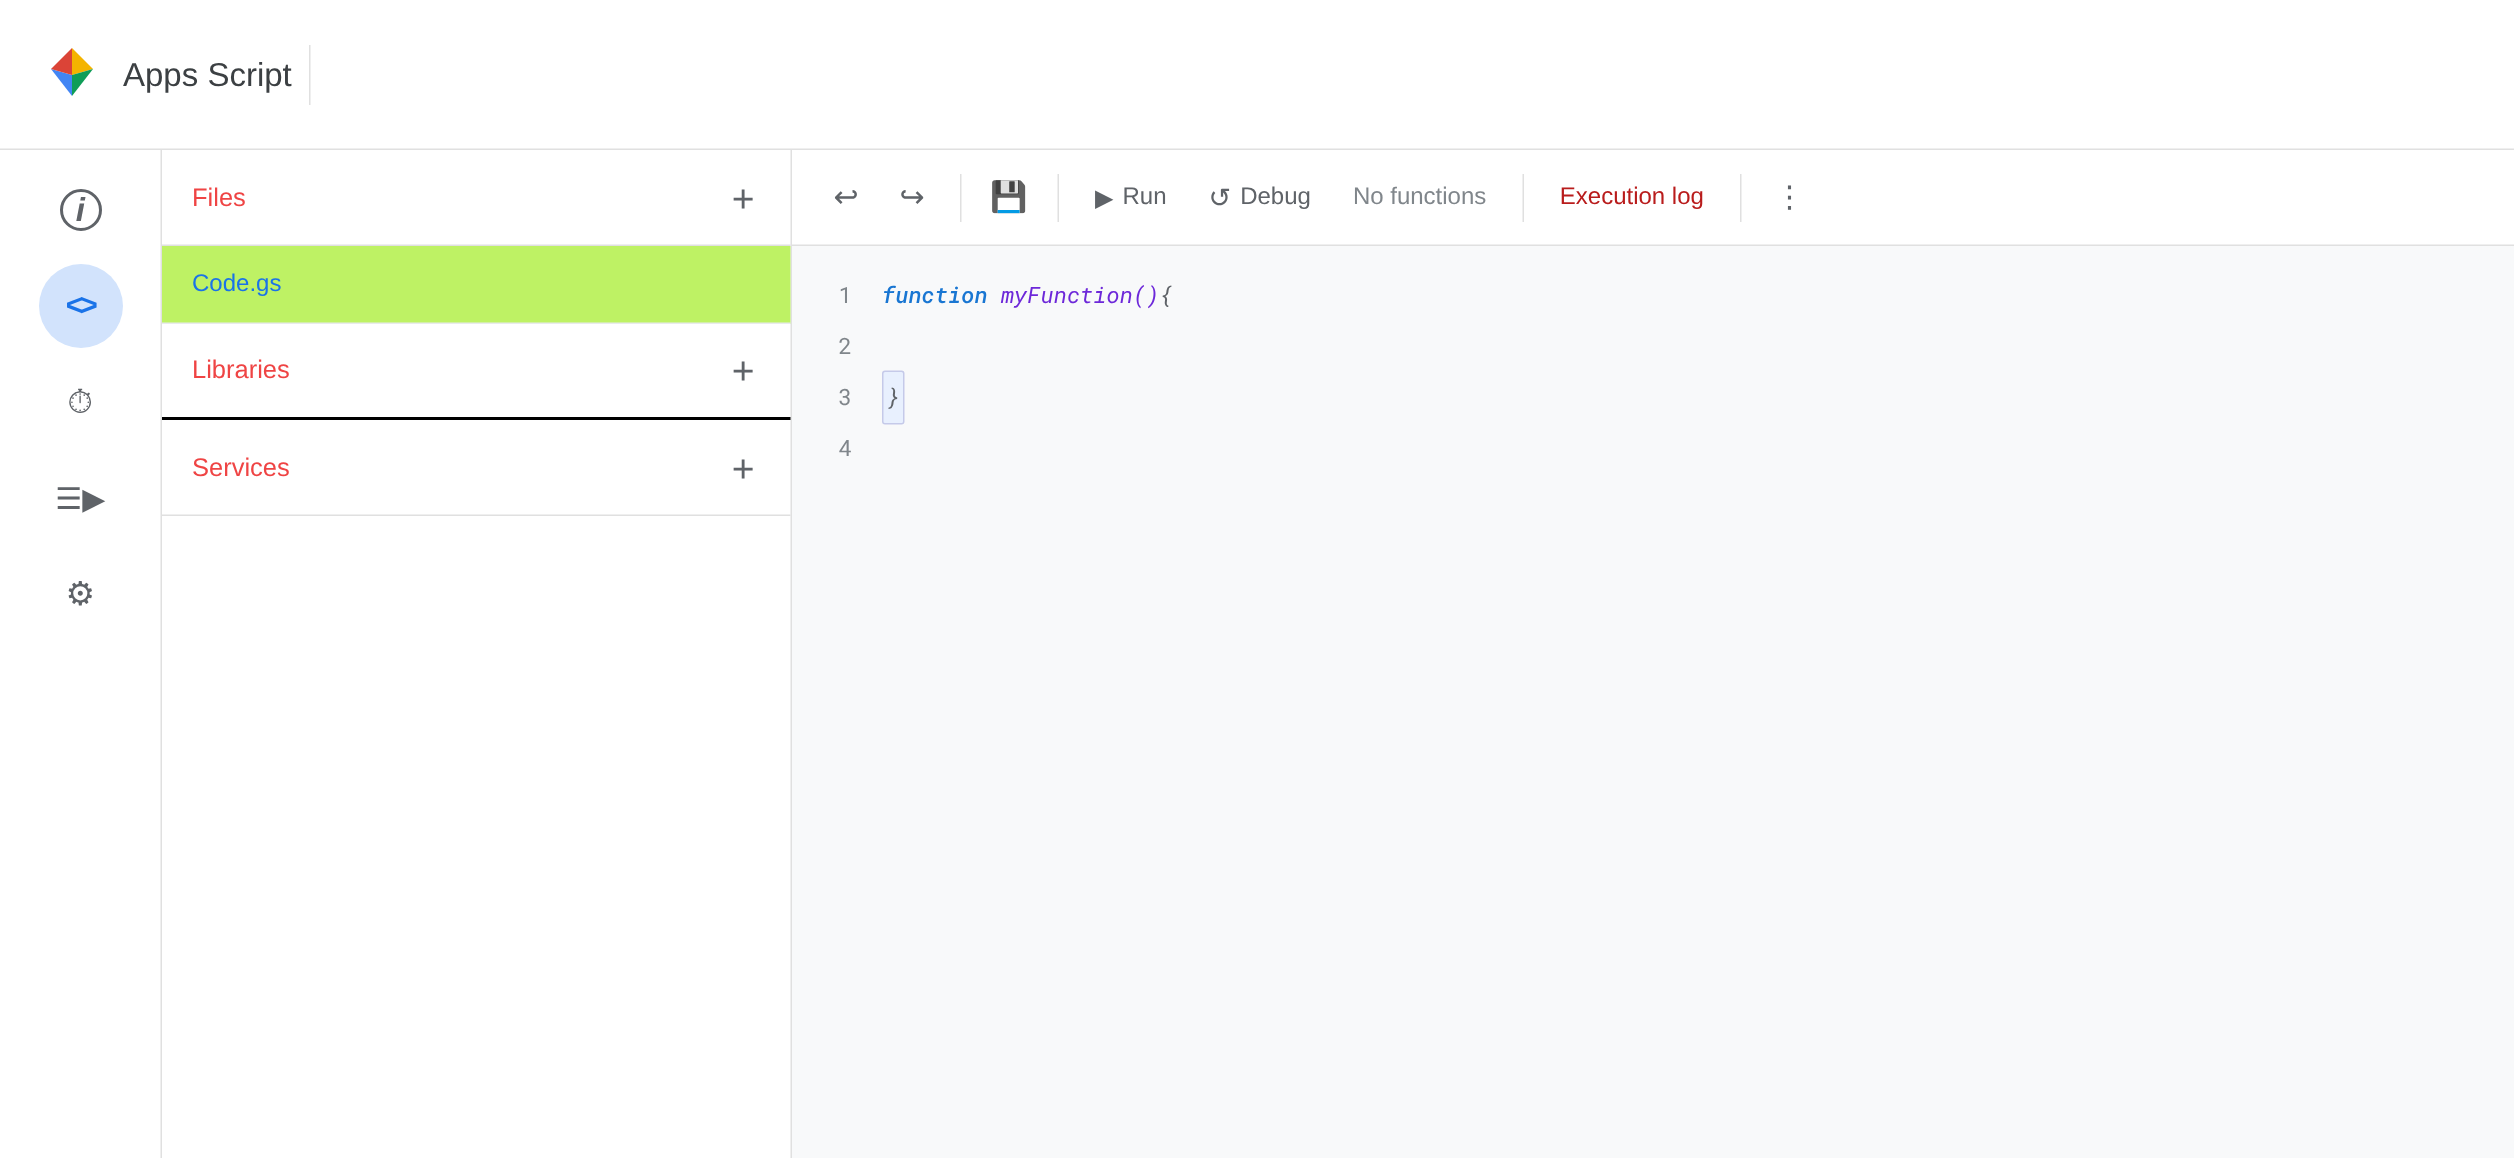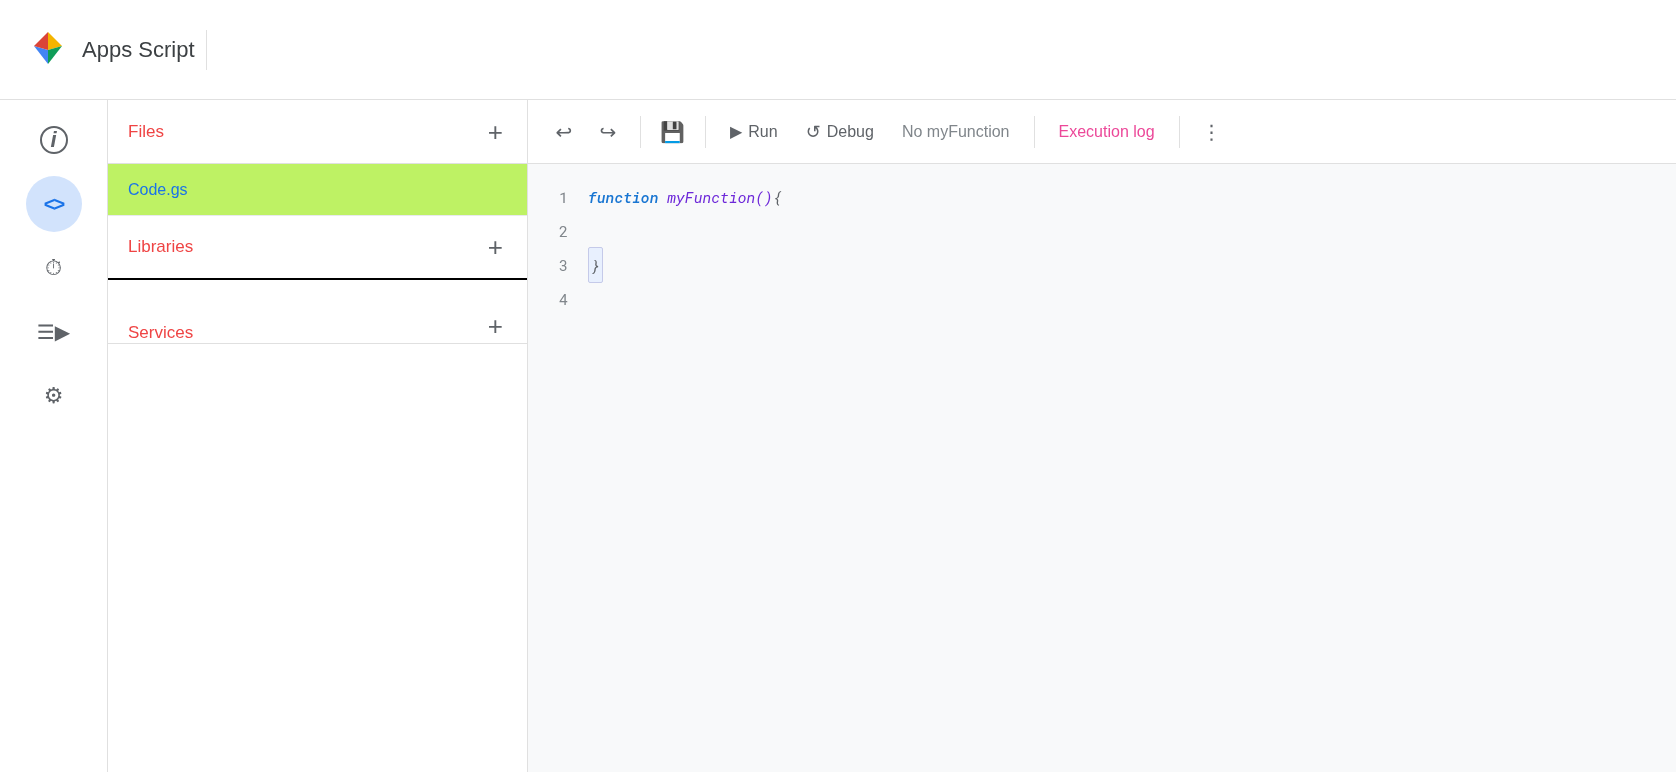--- a/index.html
+++ b/index.html
@@ -123,21 +123,20 @@
     .file-item.active .file-item-name {
       color: #1a73e8;
     }
 
     
     .libraries-section {
       border-bottom: 2px solid #000000;
     }
     .services-section {
       border-bottom: 1px solid #e0e0e0;
-      align-items: flex-end;
     }
 
     
     .editor-area {
       flex: 1;
       display: flex;
       flex-direction: column;
       background: #f8f9fa;
     }
     .editor-toolbar {
@@ -202,21 +201,21 @@
       height: 32px;
       background: #e0e0e0;
       margin: 0 8px;
     }
     .execution-log-btn {
       background: none;
       border: none;
       cursor: pointer;
       font-size: 16px;
       font-weight: 500;
-      color: #ec4899;
+      color: #b91c1c;
       padding: 6px 12px;
     }
     .toolbar-more-btn {
       background: none;
       border: none;
       cursor: pointer;
       color: #5f6368;
       font-size: 20px;
       width: 40px;
       height: 40px;
@@ -347,21 +346,21 @@
       </button>
       <div class="toolbar-divider"></div>
       <button class="toolbar-run-btn">
         <span style="font-size:16px;">▶</span>
         <span>Run</span>
       </button>
       <button class="toolbar-debug-btn">
         <span style="font-size:18px;">↺</span>
         <span>Debug</span>
       </button>
-      <span class="no-functions-label">No myFunction</span>
+      <span class="no-functions-label">No functions</span>
       <div class="toolbar-divider-right"></div>
       <button class="execution-log-btn">
         <span>Execution log</span>
       </button>
       <div class="toolbar-divider-right"></div>
       <button class="toolbar-more-btn" title="More">
         <span>⋮</span>
       </button>
     </div>
 

